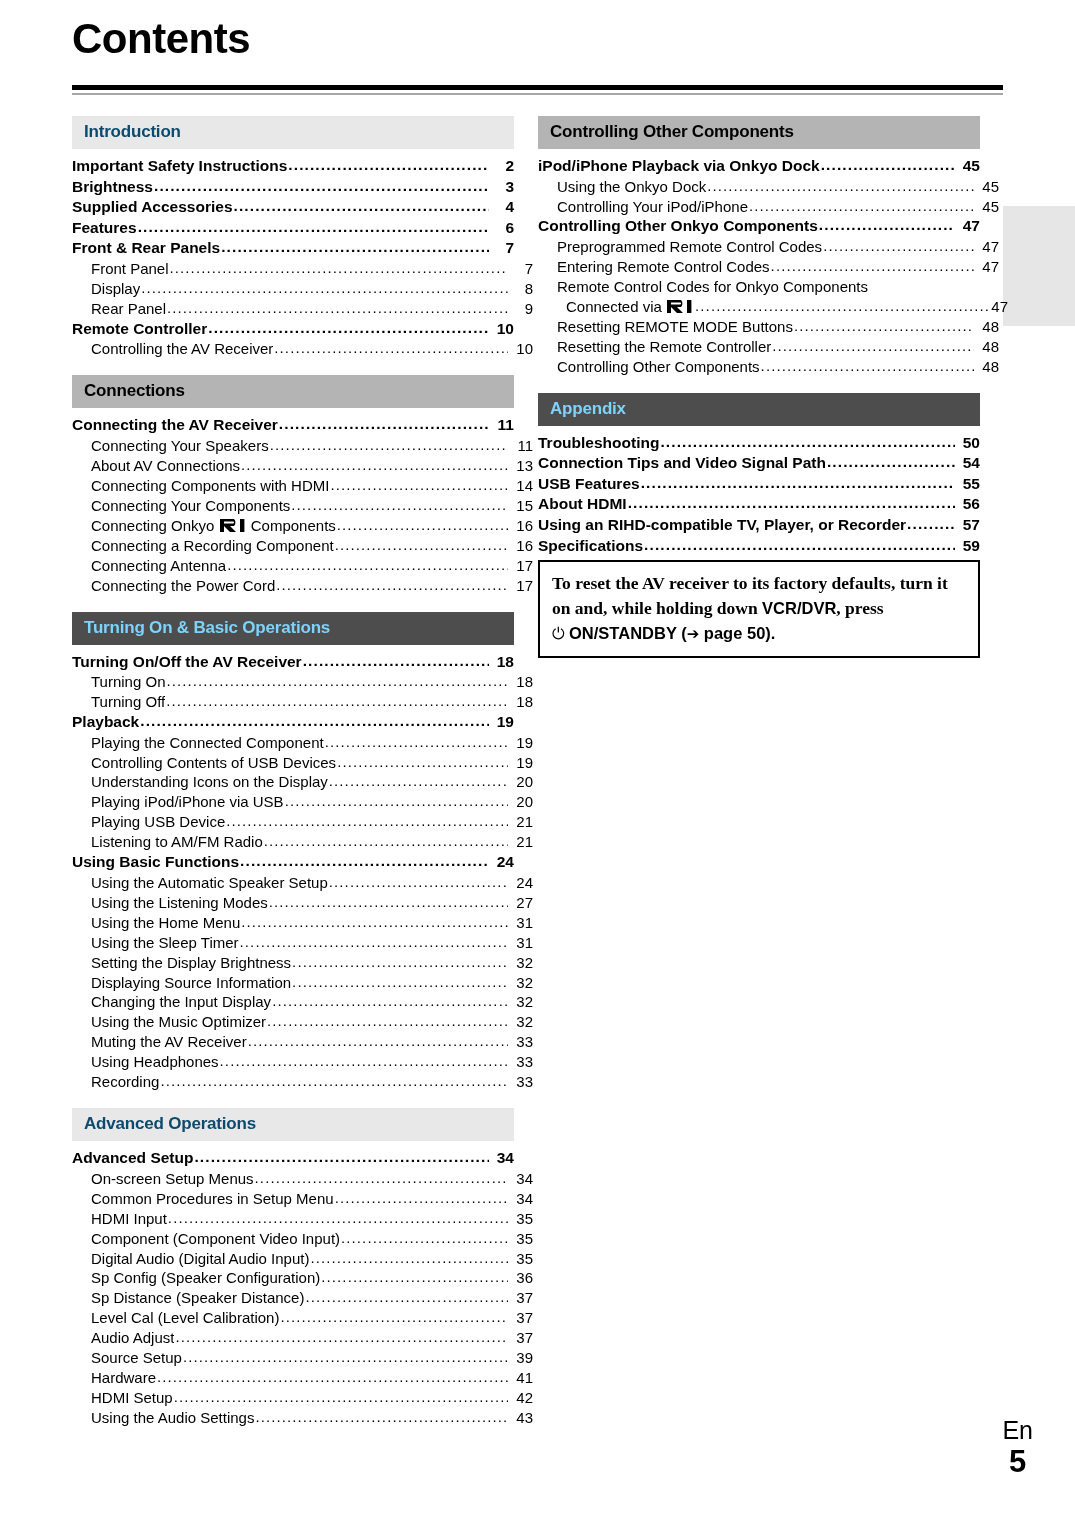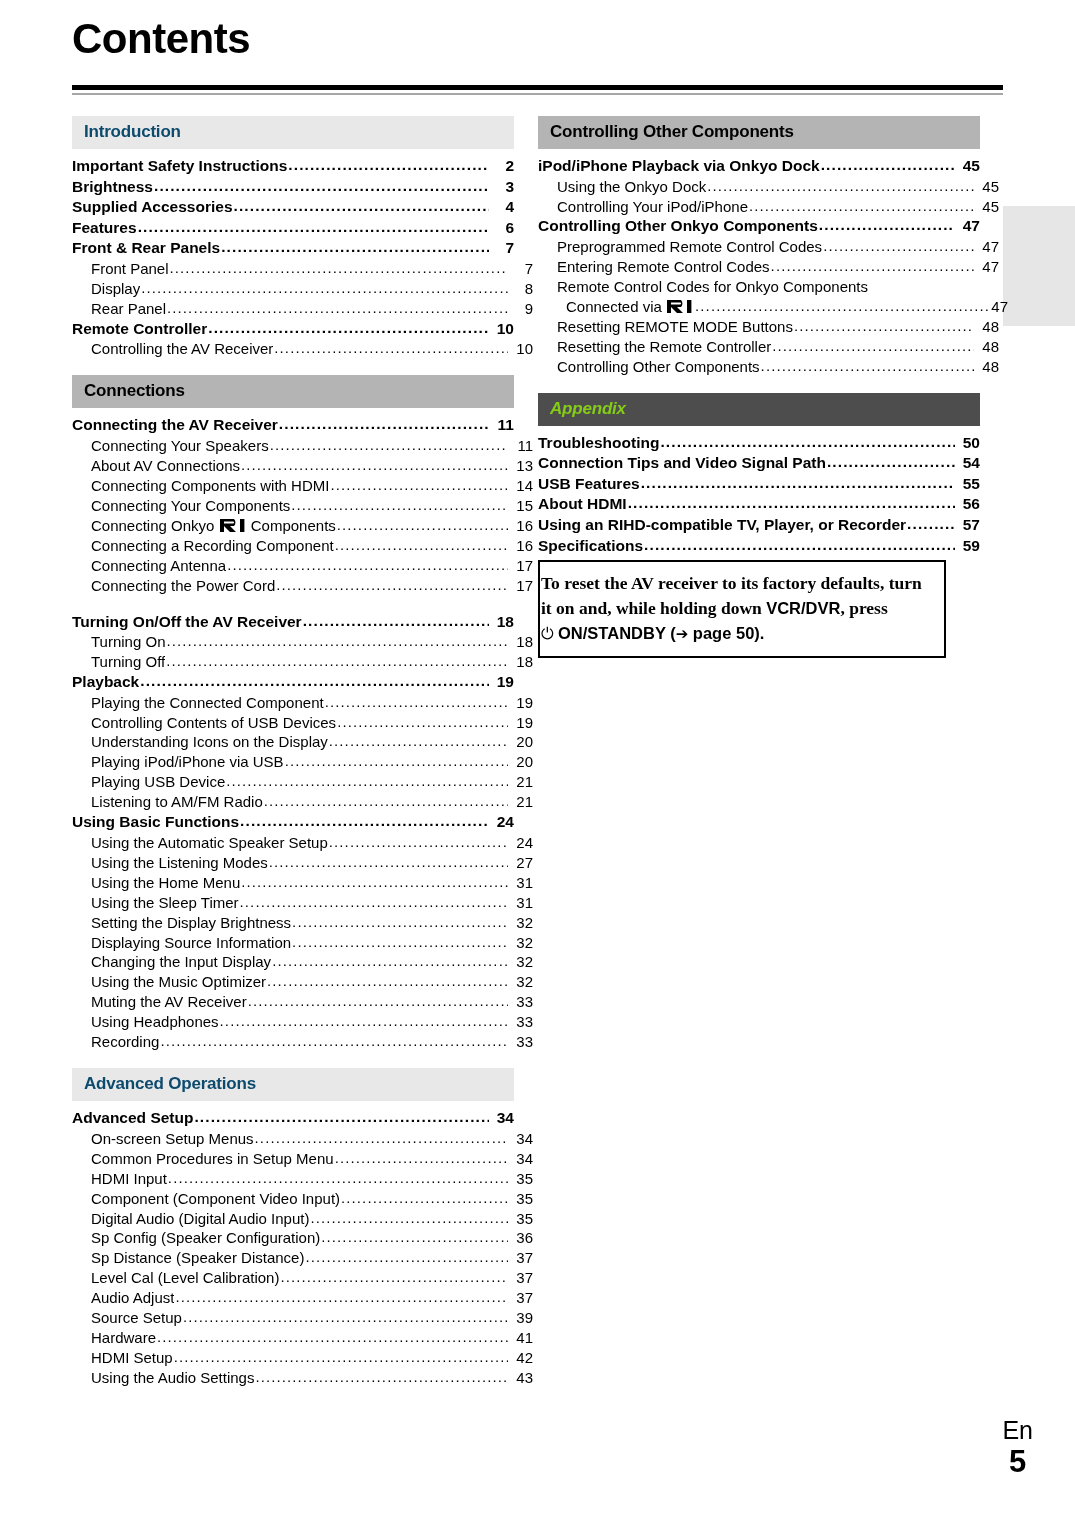--- a/index.html
+++ b/index.html
@@ -66,21 +66,21 @@
   .sec-bar {
     width: 100%;
     box-sizing: border-box;
     padding: 6px 12px 7px 12px;
     font-size: 17px;
     font-weight: bold;
     letter-spacing: -0.2px;
   }
   .sec-bar.tone-light { background: #e8e8e8; color: #0c4a6e; }
   .sec-bar.tone-mid   { background: #b4b4b4; color: #000000; }
-  .sec-bar.tone-dark  { background: #4d4d4d; color: #84cc16; font-style: italic; }
+  .sec-bar.tone-dark  { background: #4d4d4d; color: #7dd3fc; }
 
   .sec-block { margin-bottom: 16px; }
   .sec-block .entries { margin-top: 7px; }
 
   
   .toc-row {
     display: flex;
     align-items: baseline;
     width: 100%;
     line-height: 1.33;
@@ -145,24 +145,24 @@
     letter-spacing: 0px;
     font-family: "DejaVu Sans", sans-serif;
   }
   .ri-logo svg { display: block; }
 
   
   #reset-note {
     position: absolute;
     left: 538px;
     top: 560px;
-    width: 408px;
+    width: 442px;
     box-sizing: border-box;
     border: 2px solid #000000;
-    padding: 9px 12px 10px 1px;
+    padding: 9px 12px 10px 12px;
     font-family: "Liberation Serif", serif;
     font-weight: bold;
     font-size: 17.5px;
     line-height: 1.42;
   }
   #reset-note .sans {
     font-family: "Liberation Sans", sans-serif;
     font-weight: bold;
     font-size: 16.5px;
   }
@@ -306,20 +306,21 @@
           <span class="pg">17</span>
         </div>
         <div class="toc-row lvl2">
           <span class="lbl">Connecting the Power Cord</span>
           <span class="leader">................................................................................................................................</span>
           <span class="pg">17</span>
         </div>
       </div>
     </div>
     <div class="sec-block">
+      <div class="sec-bar tone-dark">Turning On &amp; Basic Operations</div>
       <div class="entries">
         <div class="toc-row lvl1">
           <span class="lbl">Turning On/Off the AV Receiver</span>
           <span class="leader">................................................................................................................................</span>
           <span class="pg">18</span>
         </div>
         <div class="toc-row lvl2">
           <span class="lbl">Turning On</span>
           <span class="leader">................................................................................................................................</span>
           <span class="pg">18</span>

